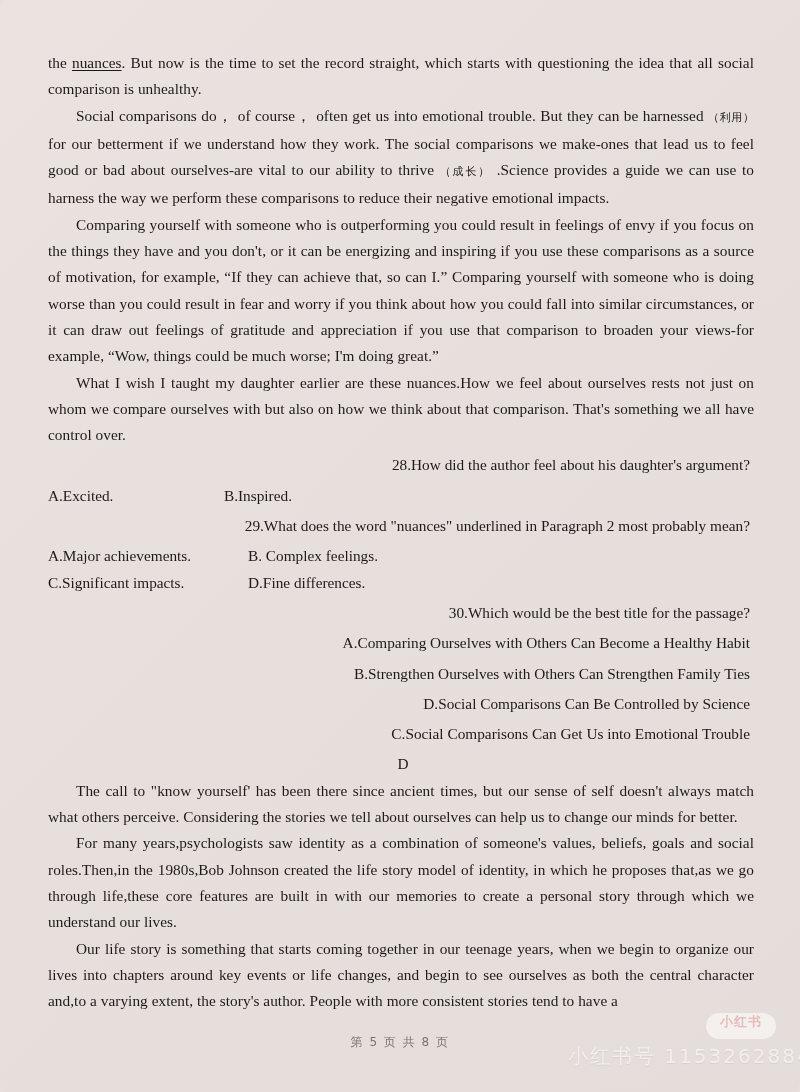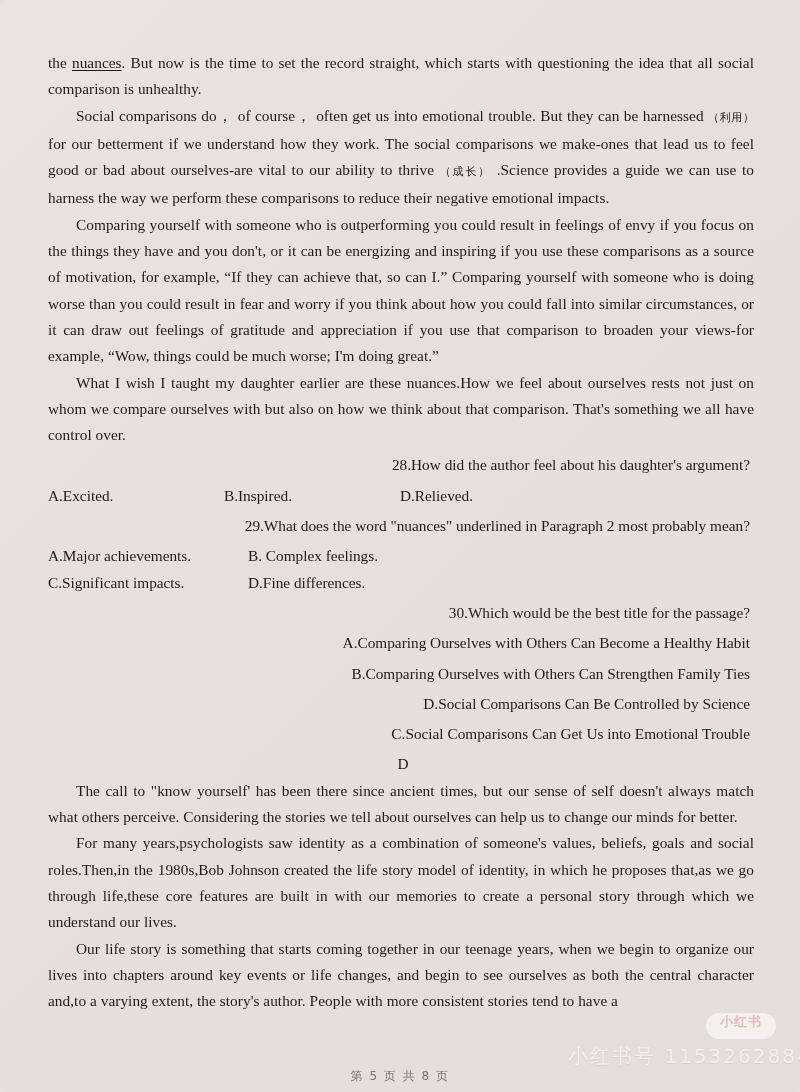--- a/index.html
+++ b/index.html
@@ -70,21 +70,21 @@
   .section-letter {
     margin: 0;
     font-size: 15.3px;
     line-height: 26.3px;
     text-align: center;
     padding-left: 4px;
   }
   #footer {
     position: absolute;
     left: 0;
-    top: 1068px;
+    top: 1034px;
     width: 800px;
     text-align: center;
     font-family: "DejaVu Sans", sans-serif;
     font-size: 12px;
     letter-spacing: 1.5px;
     color: #7b7370;
   }
   #wm-handle {
     position: absolute;
     left: 568px;
@@ -125,36 +125,35 @@
     <p class="body-para indent"><span>Social comparisons do， of course， often get us into emotional trouble. But they can be harnessed&nbsp;</span><span class="cn">（利用）</span><span> for our betterment if we understand how they work. The social comparisons we make-ones that lead us to feel good or bad about ourselves-are vital to our ability to thrive&nbsp;</span><span class="cn">（成长）</span><span> .Science provides a guide we can use to harness the way we perform these comparisons to reduce their negative emotional impacts.</span></p>
 
     <p class="body-para indent">Comparing yourself with someone who is outperforming you could result in feelings of envy if you focus on the things they have and you don't, or it can be energizing and inspiring if you use these comparisons as a source of motivation, for example, “If they can achieve that, so can I.” Comparing yourself with someone who is doing worse than you could result in fear and worry if you think about how you could fall into similar circumstances, or it can draw out feelings of gratitude and appreciation if you use that comparison to broaden your views-for example, “Wow, things could be much worse; I'm doing great.”</p>
 
     <p class="body-para indent">What I wish I taught my daughter earlier are these nuances.How we feel about ourselves rests not just on whom we compare ourselves with but also on how we think about that comparison. That's something we all have control over.</p>
 
     <p class="q-stem">28.How did the author feel about his daughter's argument?</p>
     <div class="opt-row opt-4">
       <span class="opt">A.Excited.</span>
       <span class="opt">B.Inspired.</span>
-      <span class="opt">D.Relieved.</span>
     </div>
 
     <p class="q-stem">29.What does the word "nuances" underlined in Paragraph 2 most probably mean?</p>
     <div class="opt-row opt-2">
       <span class="opt">A.Major achievements.</span>
       <span class="opt">B. Complex feelings.</span>
     </div>
     <div class="opt-row opt-2">
       <span class="opt">C.Significant impacts.</span>
       <span class="opt">D.Fine differences.</span>
     </div>
 
     <p class="q-stem">30.Which would be the best title for the passage?</p>
     <p class="q-stem">A.Comparing Ourselves with Others Can Become a Healthy Habit</p>
-    <p class="q-stem">B.Comparing Ourselves with Others Can Strengthen Family Ties</p>
+    <p class="q-stem">B.Strengthen Ourselves with Others Can Strengthen Family Ties</p>
     <p class="q-stem">D.Social Comparisons Can Be Controlled by Science</p>
     <p class="q-stem">C.Social Comparisons Can Get Us into Emotional Trouble</p>
 
     <p class="section-letter">D</p>
 
     <p class="body-para indent">The call to "know yourself' has been there since ancient times, but our sense of self doesn't always match what others perceive. Considering the stories we tell about ourselves can help us to change our minds for better.</p>
     <p class="body-para indent">For many years,psychologists saw identity as a combination of someone's values, beliefs, goals and social roles.Then,in the 1980s,Bob Johnson created the life story model of identity, in which he proposes that,as we go through life,these core features are built in with our memories to create a personal story through which we understand our lives.</p>
     <p class="body-para indent">Our life story is something that starts coming together in our teenage years, when we begin to organize our lives into chapters around key events or life changes, and begin to see ourselves as both the central character and,to a varying extent, the story's author. People with more consistent stories tend to have a</p>
 
   </div>

